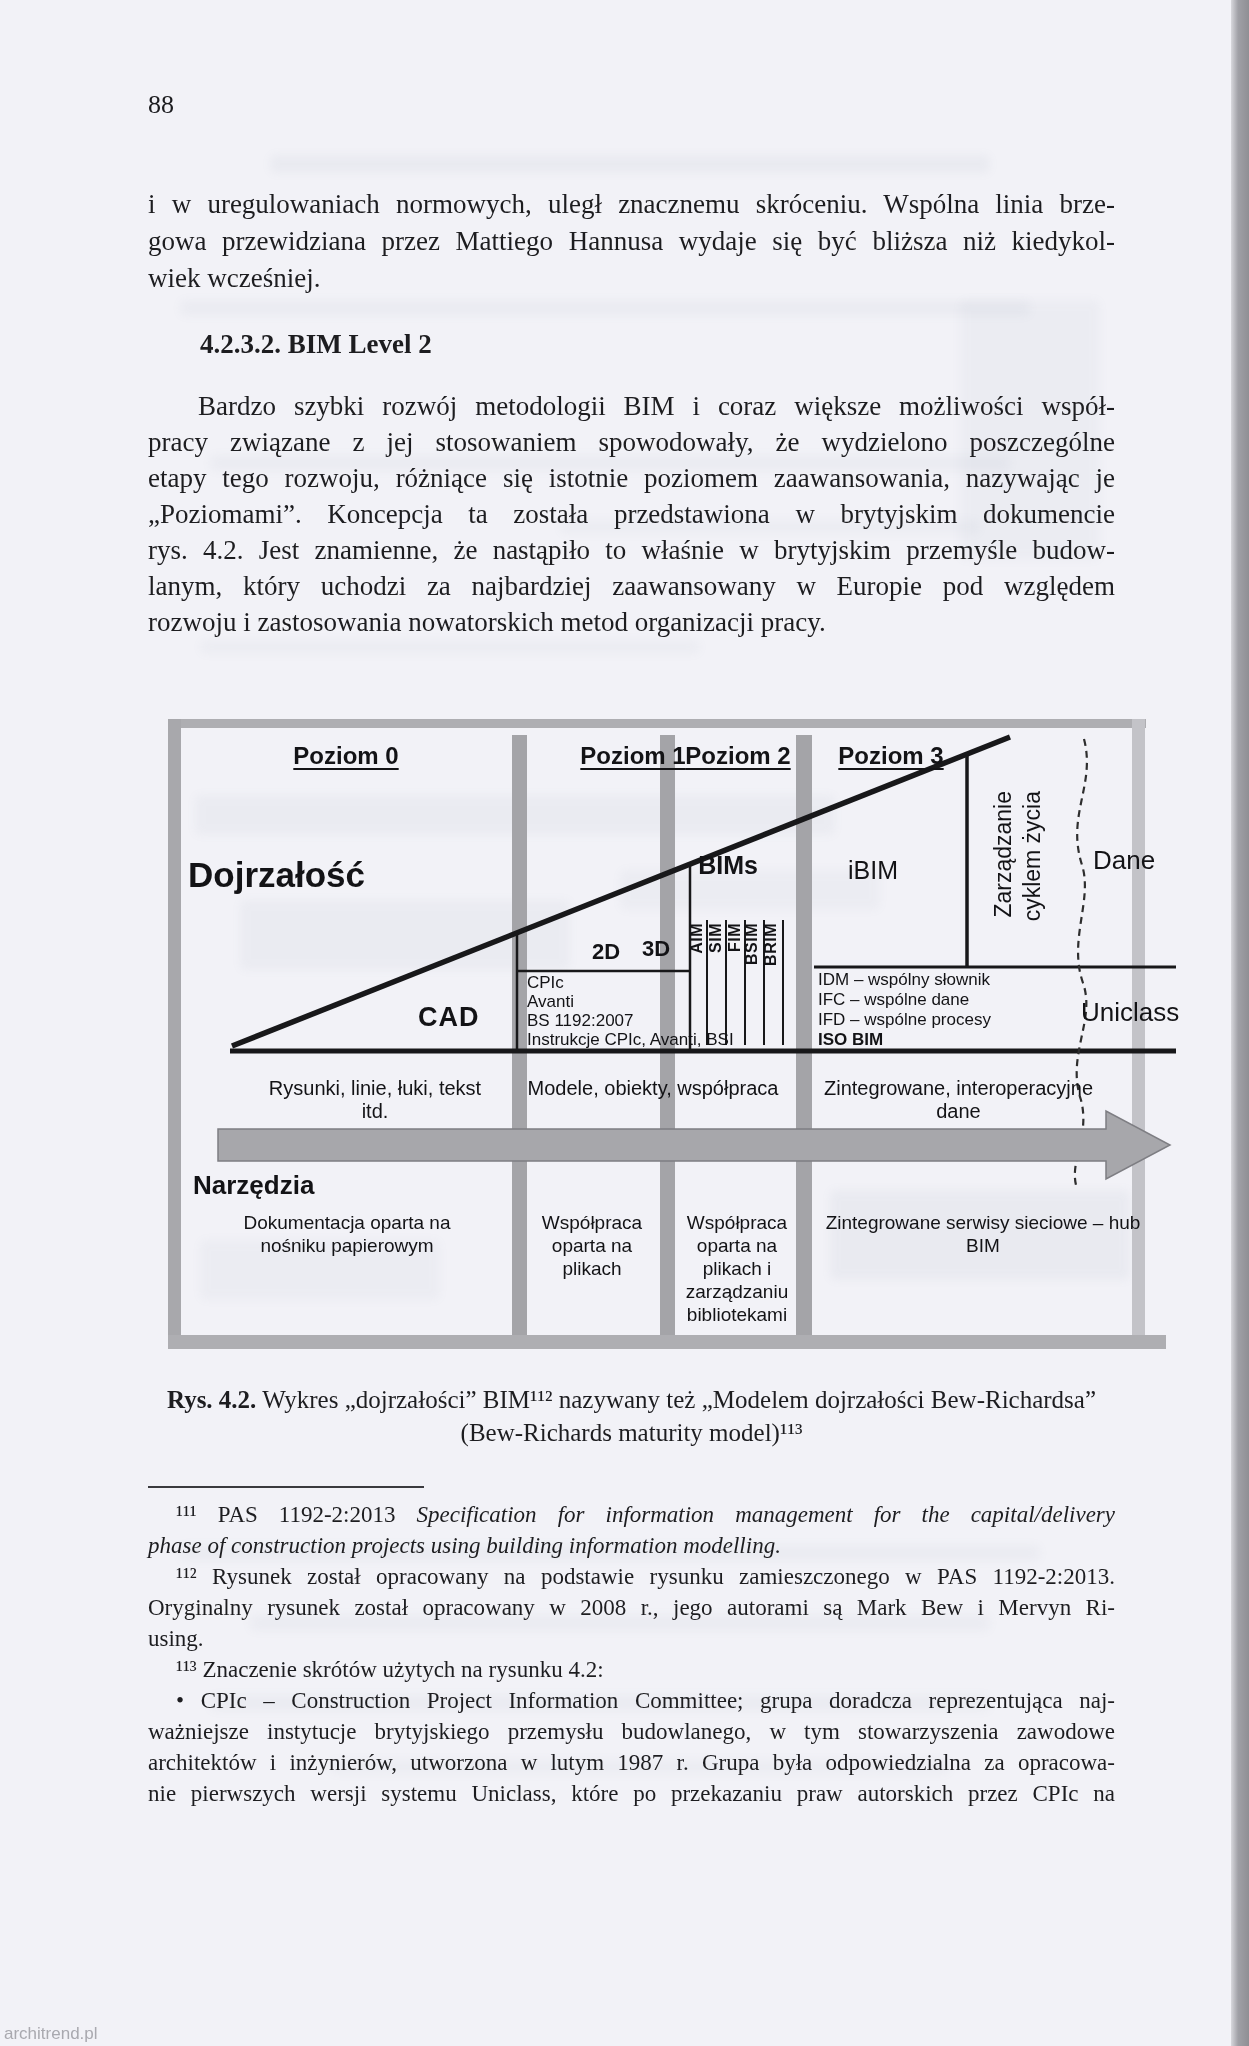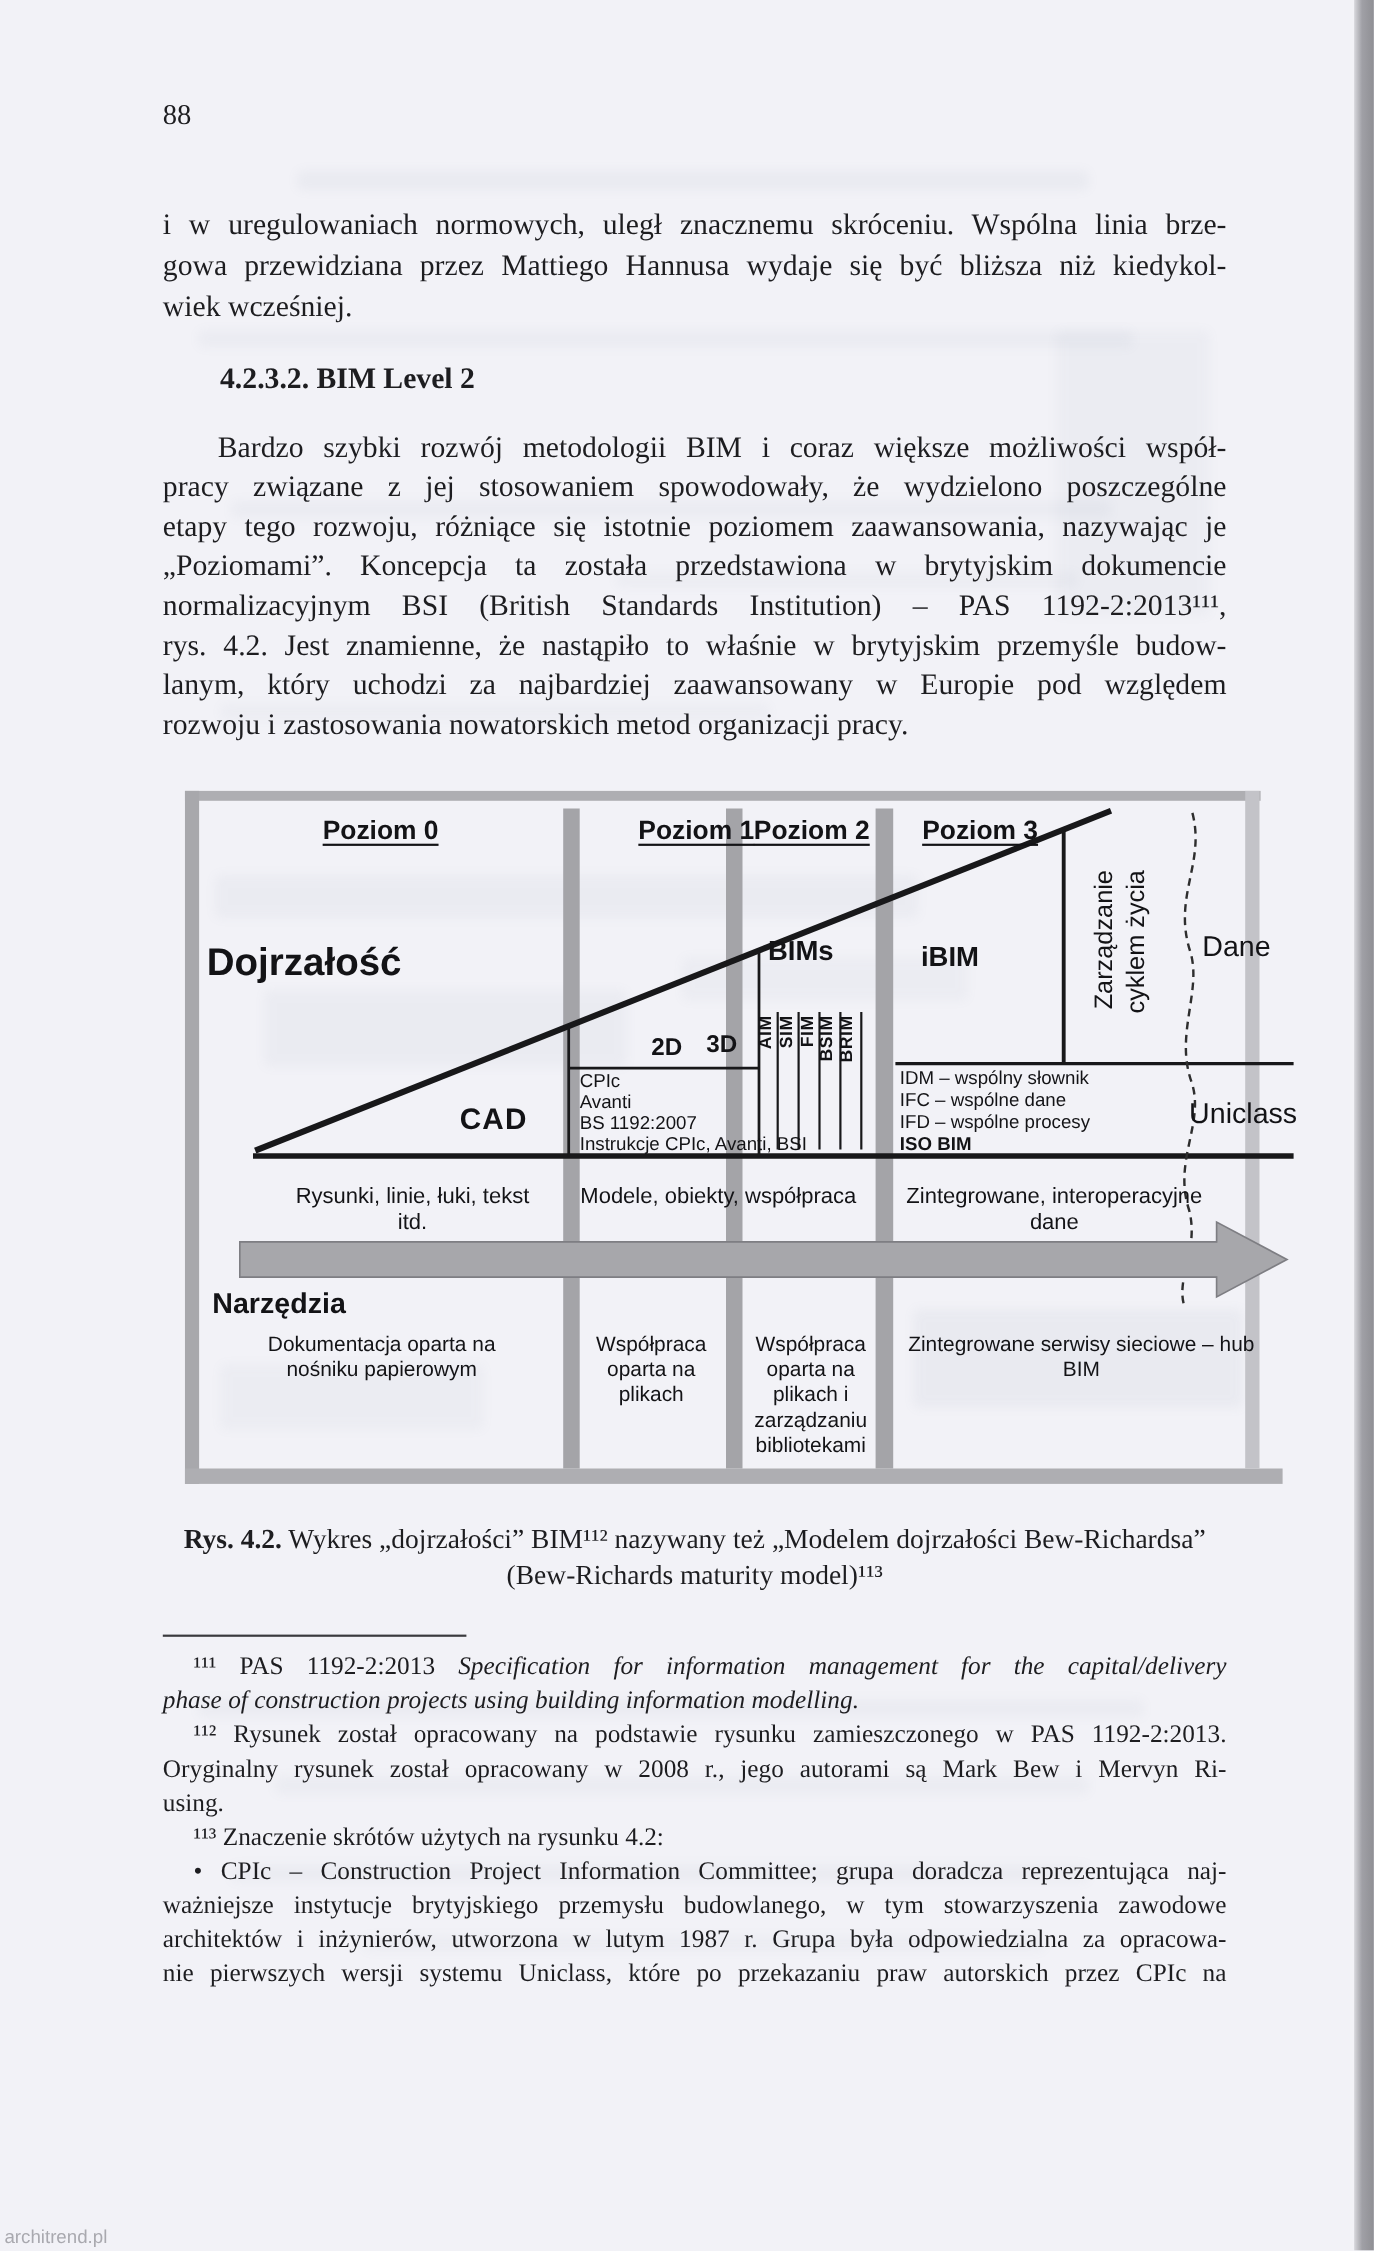--- a/index.html
+++ b/index.html
@@ -33,21 +33,21 @@
   #figure{left:168px;top:715px;width:1012px;height:648px;font-family:"Liberation Sans",sans-serif;color:#131316;}
   #figsvg{position:absolute;left:0;top:0;}
   .flabel{position:absolute;}
   .lvl{font-weight:bold;font-size:24px;text-decoration:underline;text-underline-offset:4px;text-decoration-thickness:2px;text-align:center;width:160px;top:27px;}
   #lvl0{left:98px;} #lvl1{left:345px;margin-left:40px;} #lvl2{left:490px;} #lvl3{left:643px;}
   #maturity{left:20px;top:140px;font-weight:bold;font-size:35px;}
   #cad{left:250px;top:287px;font-weight:bold;font-size:27px;letter-spacing:1px;}
   #d2{left:424px;top:224px;font-weight:bold;font-size:22px;}
   #d3{left:474px;top:221px;font-weight:bold;font-size:22px;}
   #bims{left:522px;top:136px;width:76px;text-align:center;font-weight:bold;font-size:25px;}
-  #ibim{left:652px;top:141px;width:70px;text-align:right;font-weight:bold;font-size:25px;}
+  #ibim{left:680px;top:141px;width:70px;text-align:left;font-weight:normal;font-size:25px;}
   .mdl{position:absolute;top:208px;writing-mode:vertical-rl;transform:rotate(180deg);font-weight:bold;font-size:16px;letter-spacing:.5px;}
   #m0{left:520px;} #m1{left:539px;} #m2{left:558px;} #m3{left:575px;} #m4{left:594px;}
   #l1box{left:359px;top:258px;font-size:17px;line-height:19px;white-space:nowrap;}
   #l3box{left:650px;top:255px;font-size:17px;line-height:20px;white-space:nowrap;}
   .boldline{font-weight:bold;}
   .rot{position:absolute;writing-mode:vertical-rl;transform:rotate(180deg);font-size:23px;}
   #lc1{left:822px;top:76px;} #lc2{left:851px;top:76px;}
   #dane{left:925px;top:130px;font-size:26px;}
   #procesy{left:913px;top:282px;font-size:26px;}
   .rowd{position:absolute;top:362px;font-size:20px;text-align:center;}
@@ -99,21 +99,20 @@
   <div class="bl endl">wiek wcześniej.</div>
 </div>
 
 <div class="abs" id="heading">4.2.3.2. BIM Level 2</div>
 
 <div class="textblock" id="para2">
   <div class="bl ind50">Bardzo szybki rozwój metodologii BIM i coraz większe możliwości współ-</div>
   <div class="bl">pracy związane z jej stosowaniem spowodowały, że wydzielono poszczególne</div>
   <div class="bl">etapy tego rozwoju, różniące się istotnie poziomem zaawansowania, nazywając je</div>
   <div class="bl">„Poziomami”. Koncepcja ta została przedstawiona w brytyjskim dokumencie</div>
-  <div class="bl">normalizacyjnym BSI (British Standards Institution) – PAS 1192-2:2013¹¹¹,</div>
   <div class="bl">rys. 4.2. Jest znamienne, że nastąpiło to właśnie w brytyjskim przemyśle budow-</div>
   <div class="bl">lanym, który uchodzi za najbardziej zaawansowany w Europie pod względem</div>
   <div class="bl endl">rozwoju i zastosowania nowatorskich metod organizacji pracy.</div>
 </div>
 
 <div class="abs" id="figure">
   <svg id="figsvg" width="1012" height="648" viewBox="0 0 1012 648">
 
     <rect x="0" y="4" width="978" height="9" style="fill:var(--c-frame)"></rect>
     <rect x="0" y="4" width="13" height="630" fill="#a8a8ac"></rect>

